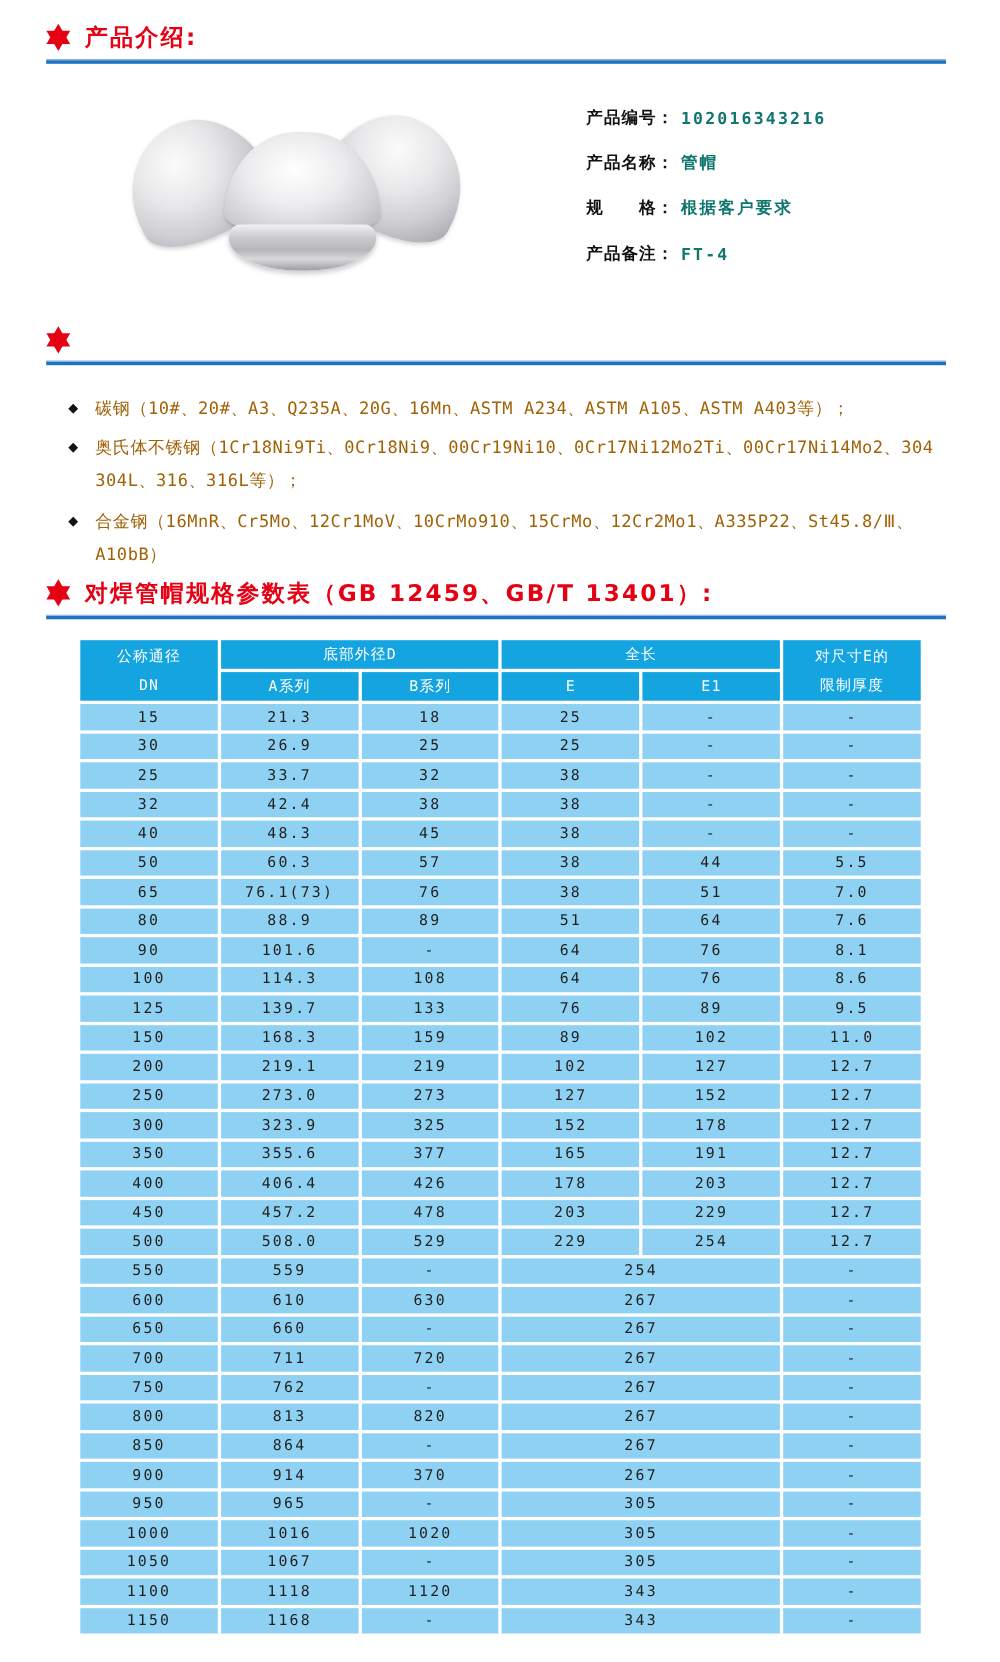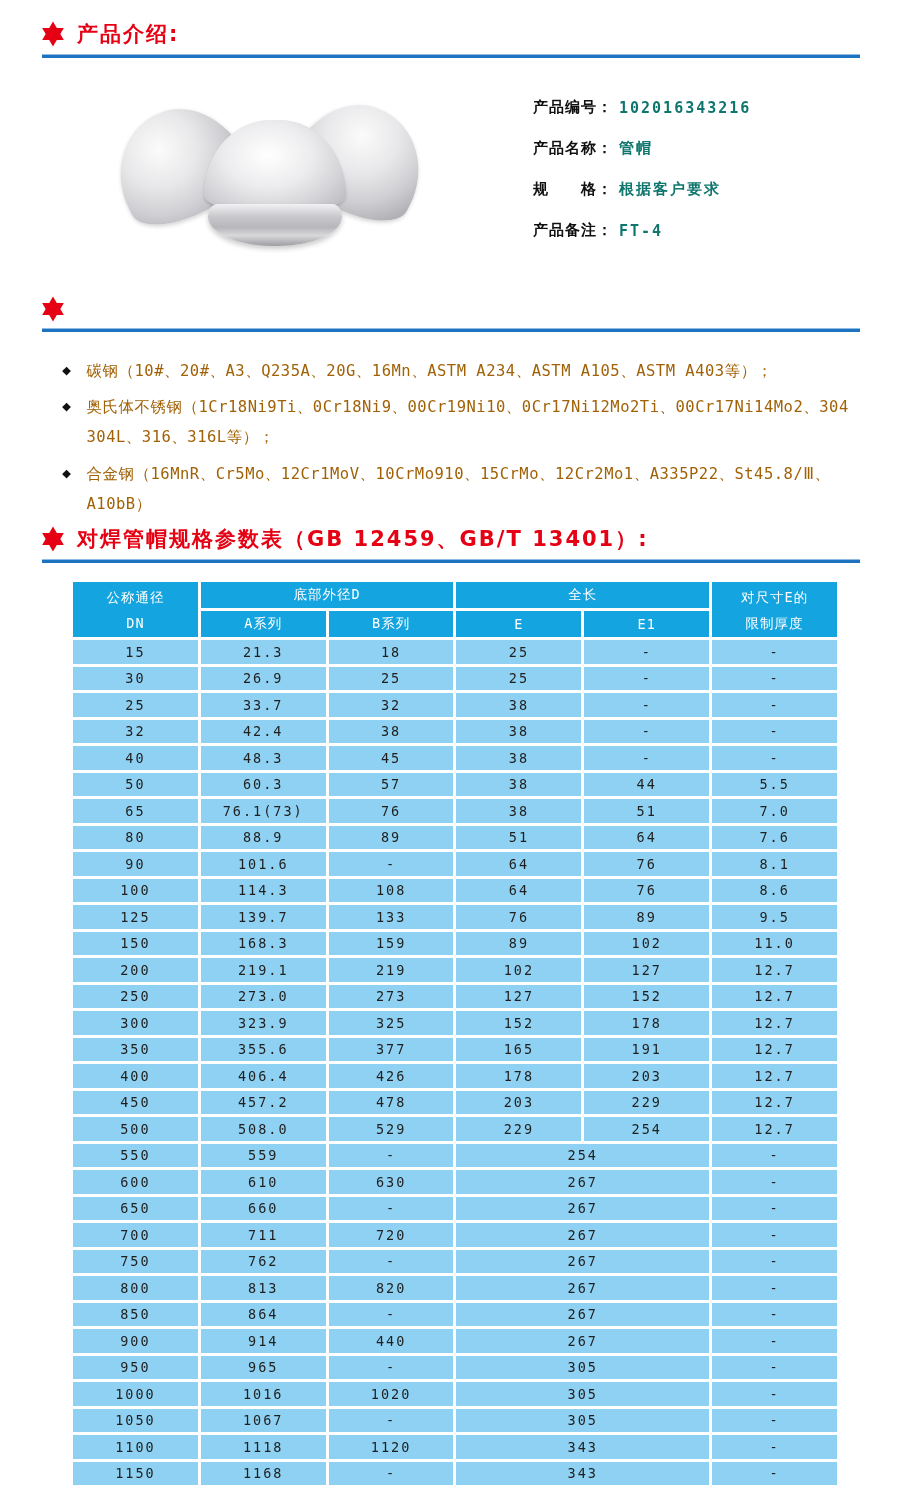--- a/index.html
+++ b/index.html
@@ -361,21 +361,21 @@
       <tr>
         <td>850</td>
         <td>864</td>
         <td>-</td>
         <td colspan="2">267</td>
         <td>-</td>
       </tr>
       <tr>
         <td>900</td>
         <td>914</td>
-        <td>440</td>
+        <td>370</td>
         <td colspan="2">267</td>
         <td>-</td>
       </tr>
       <tr>
         <td>950</td>
         <td>965</td>
         <td>-</td>
         <td colspan="2">305</td>
         <td>-</td>
       </tr>

